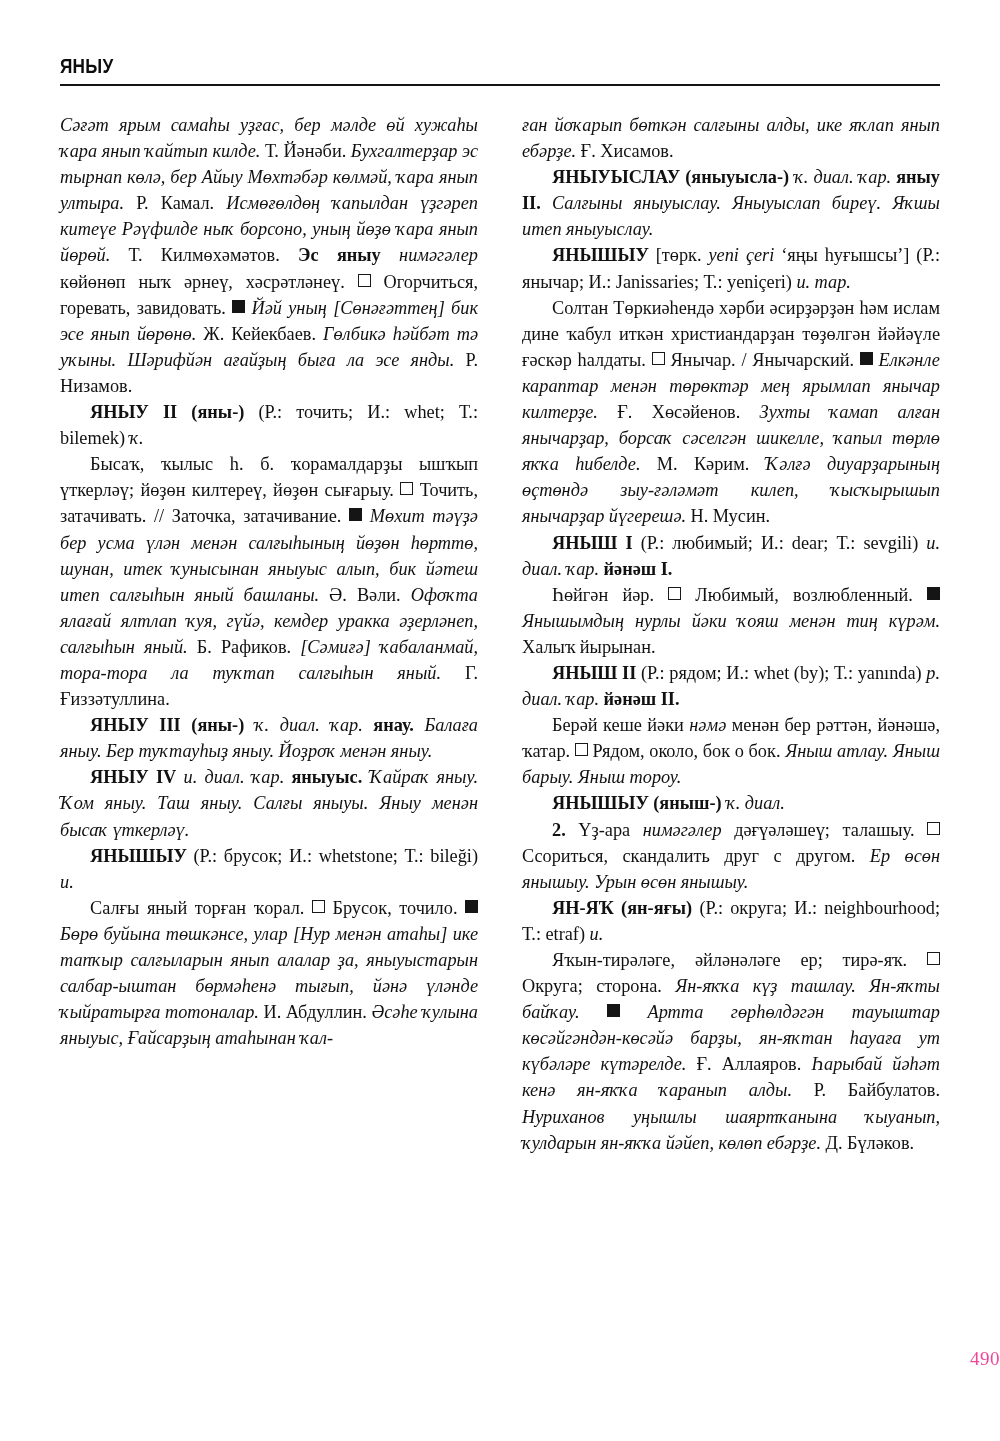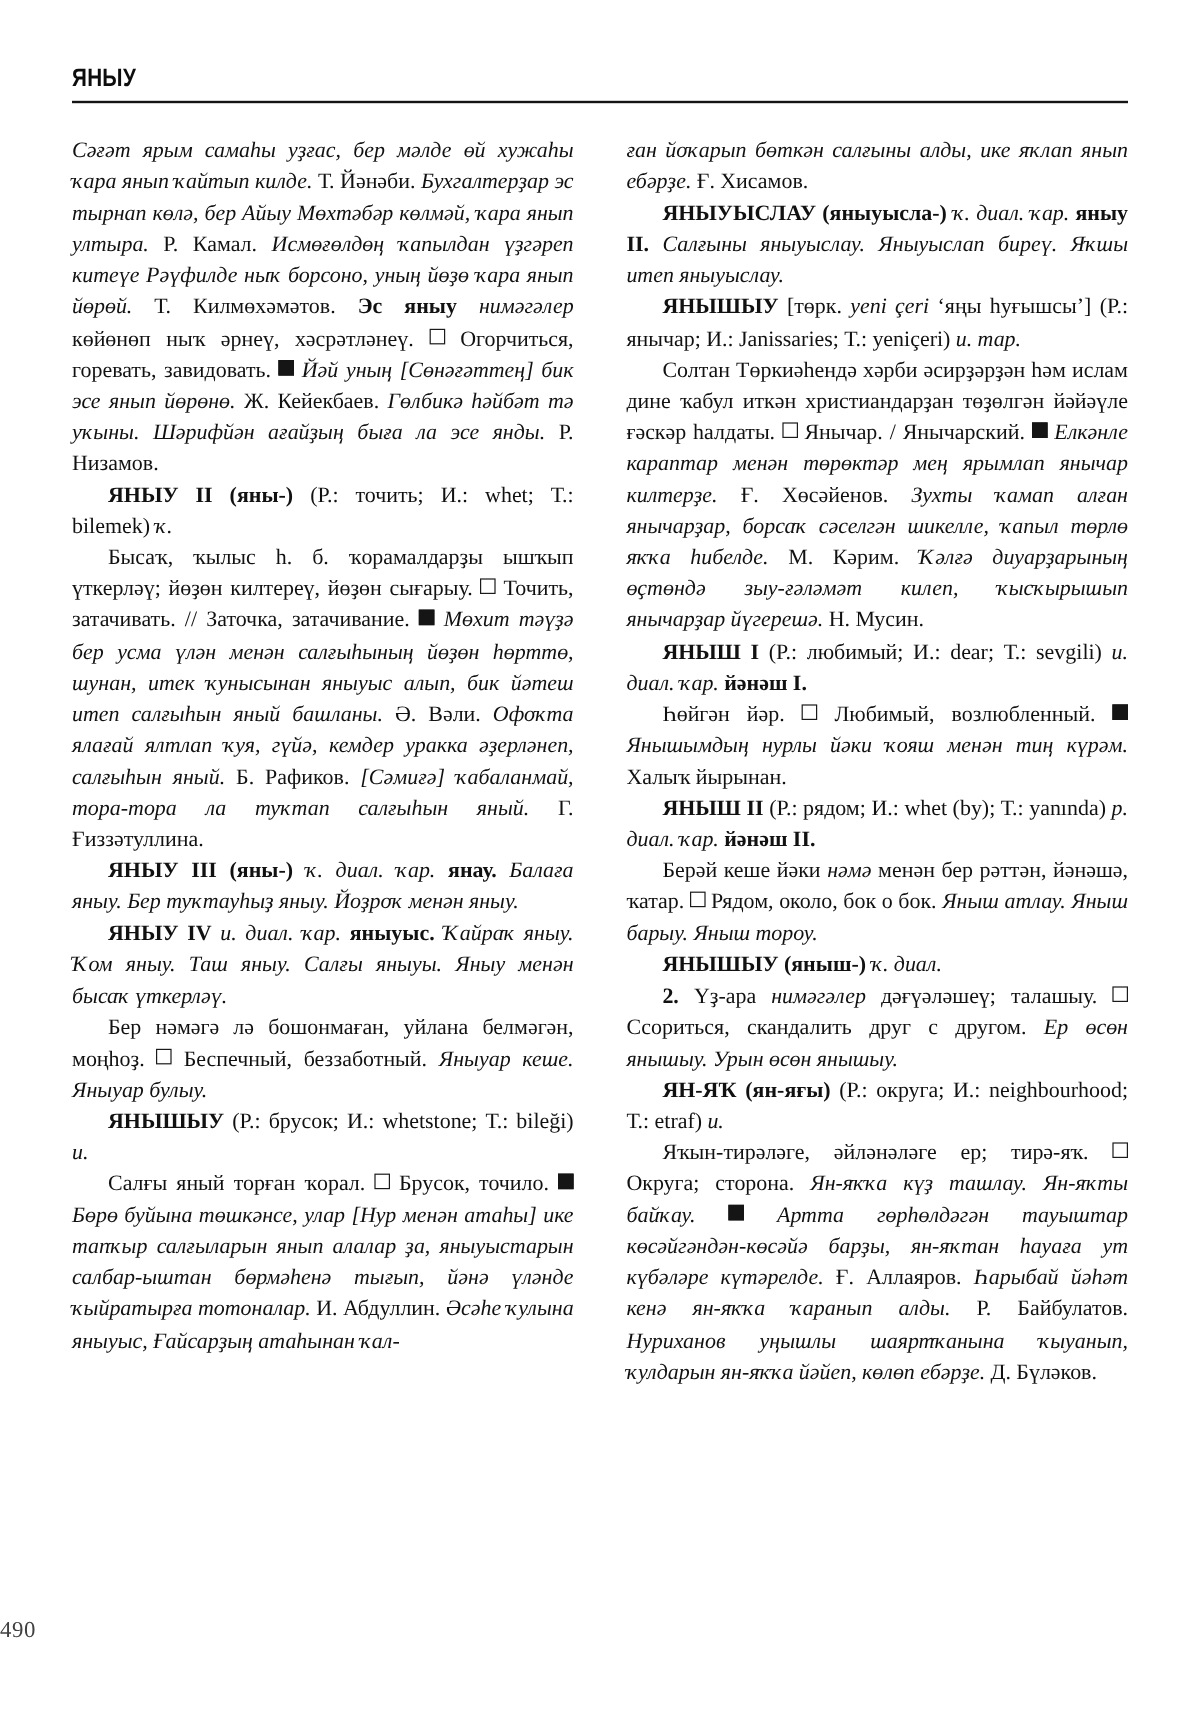--- a/index.html
+++ b/index.html
@@ -84,44 +84,43 @@
   }
   .mk-open { border: 1.6px solid #1a1a1a; background: transparent; }
   .mk-filled { background: #151515; border: 1.6px solid #151515; }
 
   
   .folio {
     position: absolute;
     left: 0;
     top: 1348px;
     width: 1000px;
-    text-align: left;
+    text-align: right;
     font-size: 19px;
     letter-spacing: 0.5px;
-    color: #404040;
+    color: #ec4899;
   }
 </style>
 </head>
 <body>
 
 <div class="page">
 
   <div class="header">
     <div class="header-title">ЯНЫУ</div>
     <div class="header-rule"></div>
   </div>
 
   <div class="columns">
     <div class="col" id="col-left">
         <p class="para cont"><span class="it">Сәғәт ярым самаһы уҙғас, бер мәлде өй хужаһы ҡара янып ҡайтып килде.</span><span class="rom"> Т. Йәнәби. </span><span class="it">Бухгалтерҙар эс тырнап көлә, бер Айыу Мөхтәбәр көлмәй, ҡара янып ултыра.</span><span class="rom"> Р. Камал. </span><span class="it">Исмөғөлдөң ҡапылдан үҙгәреп китеүе Рәүфилде ныҡ борсоно, уның йөҙө ҡара янып йөрөй.</span><span class="rom"> Т. Килмөхәмәтов. </span><span class="bold">Эс яныу</span><span class="it"> нимәгәлер</span><span class="rom"> көйөнөп ныҡ әрнеү, хәсрәтләнеү. </span><span class="mk-open"></span><span class="rom"> Огорчиться, горевать, завидовать. </span><span class="mk-filled"></span><span class="it"> Йәй уның [Сөнәғәттең] бик эсе янып йөрөнө.</span><span class="rom"> Ж. Кейекбаев. </span><span class="it">Гөлбикә һәйбәт тә уҡыны. Шәрифйән ағайҙың быға ла эсе янды.</span><span class="rom"> Р. Низамов.</span></p>
         <p class="para entry"><span class="bold">ЯНЫУ II (яны-)</span><span class="rom"> (Р.: точить; И.: whet; Т.: bilemek) </span><span class="it">ҡ.</span></p>
         <p class="para sense"><span class="rom">Бысаҡ, ҡылыс һ. б. ҡорамалдарҙы ышҡып үткерләү; йөҙөн килтереү, йөҙөн сығарыу. </span><span class="mk-open"></span><span class="rom"> Точить, затачивать. // Заточка, затачивание. </span><span class="mk-filled"></span><span class="it"> Мөхит тәүҙә бер усма үлән менән салғыһының йөҙөн һөрттө, шунан, итек ҡунысынан яныуыс алып, бик йәтеш итеп салғыһын яный башланы.</span><span class="rom"> Ә. Вәли. </span><span class="it">Офоҡта ялағай ялтлап ҡуя, гүйә, кемдер уракка әҙерләнеп, салғыһын яный.</span><span class="rom"> Б. Рафиков. </span><span class="it">[Сәмиғә] ҡабаланмай, тора-тора ла туҡтап салғыһын яный.</span><span class="rom"> Г. Ғиззәтуллина.</span></p>
         <p class="para entry"><span class="bold">ЯНЫУ III (яны-)</span><span class="it"> ҡ. диал. ҡар. </span><span class="bold">янау.</span><span class="it"> Балаға яныу. Бер туҡтауһыҙ яныу. Йоҙроҡ менән яныу.</span></p>
         <p class="para entry"><span class="bold">ЯНЫУ IV</span><span class="it"> и. диал. ҡар. </span><span class="bold">яныуыс.</span><span class="it"> Ҡайраҡ яныу. Ҡом яныу. Таш яныу. Салғы яныуы. Яныу менән бысаҡ үткерләү.</span></p>
-        <p class="para sense"><span class="rom">Бер нәмәгә лә бошонмаған, уйлана белмәгән, моңһоҙ. </span><span class="mk-open"></span><span class="rom"> Беспечный, беззаботный. </span><span class="it">Яныуар кеше. Яныуар булыу.</span></p>
         <p class="para entry"><span class="bold">ЯНЫШЫУ</span><span class="rom"> (Р.: брусок; И.: whetstone; Т.: bileği) </span><span class="it">и.</span></p>
         <p class="para sense"><span class="rom">Салғы яный торған ҡорал. </span><span class="mk-open"></span><span class="rom"> Брусок, точило. </span><span class="mk-filled"></span><span class="it"> Бөрө буйына төшкәнсе, улар [Нур менән атаһы] ике тапҡыр салғыларын янып алалар ҙа, яныуыстарын салбар-ыштан бөрмәһенә тығып, йәнә үләнде ҡыйратырға тотоналар.</span><span class="rom"> И. Абдуллин. </span><span class="it">Әсәһе ҡулына яныуыс, Ғайсарҙың атаһынан ҡал-</span></p>
       </div>
     <div class="col" id="col-right">
         <p class="para cont"><span class="it">ған йоҡарып бөткән салғыны алды, ике яҡлап янып ебәрҙе.</span><span class="rom"> Ғ. Хисамов.</span></p>
         <p class="para entry"><span class="bold">ЯНЫУЫСЛАУ (яныуысла-)</span><span class="it"> ҡ. диал. ҡар. </span><span class="bold">яныу</span><span class="bold"> II.</span><span class="it"> Салғыны яныуыслау. Яныуыслап биреү. Яҡшы итеп яныуыслау.</span></p>
         <p class="para entry"><span class="bold">ЯНЫШЫУ</span><span class="rom"> [төрк. </span><span class="it">yeni çeri</span><span class="rom"> ‘яңы һуғышсы’] (Р.: янычар; И.: Janissaries; Т.: yeniçeri) </span><span class="it">и. тар.</span></p>
         <p class="para sense"><span class="rom">Солтан Төркиәһендә хәрби әсирҙәрҙән һәм ислам дине ҡабул иткән христиандарҙан төҙөлгән йәйәүле ғәскәр һалдаты. </span><span class="mk-open"></span><span class="rom"> Янычар. / Янычарский. </span><span class="mk-filled"></span><span class="it"> Елкәнле караптар менән төрөктәр мең ярымлап янычар килтерҙе.</span><span class="rom"> Ғ. Хөсәйенов. </span><span class="it">Зухты ҡамап алған янычарҙар, борсаҡ сәселгән шикелле, ҡапыл төрлө яҡҡа һибелде.</span><span class="rom"> М. Кәрим. </span><span class="it">Ҡәлғә диуарҙарының өҫтөндә зыу-ғәләмәт килеп, ҡысҡырышып янычарҙар йүгерешә.</span><span class="rom"> Н. Мусин.</span></p>
         <p class="para entry"><span class="bold">ЯНЫШ I</span><span class="rom"> (Р.: любимый; И.: dear; Т.: sevgili) </span><span class="it">и. диал. ҡар. </span><span class="bold">йәнәш I.</span></p>
         <p class="para sense"><span class="rom">Һөйгән йәр. </span><span class="mk-open"></span><span class="rom"> Любимый, возлюбленный. </span><span class="mk-filled"></span><span class="it"> Янышымдың нурлы йәки ҡояш менән тиң күрәм.</span><span class="rom"> Халыҡ йырынан.</span></p>

